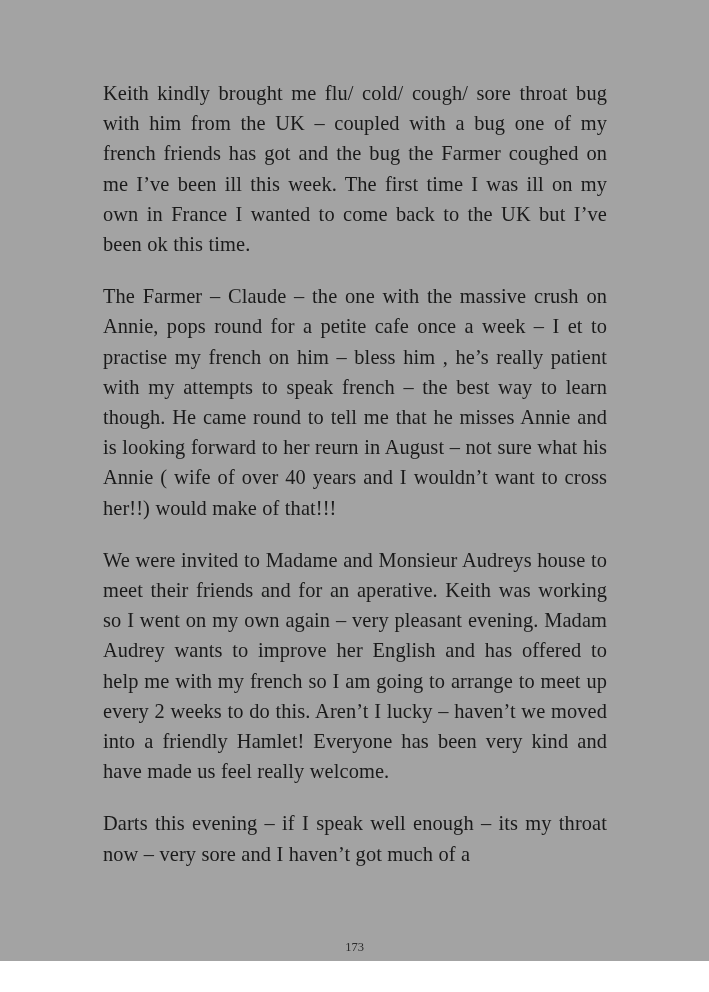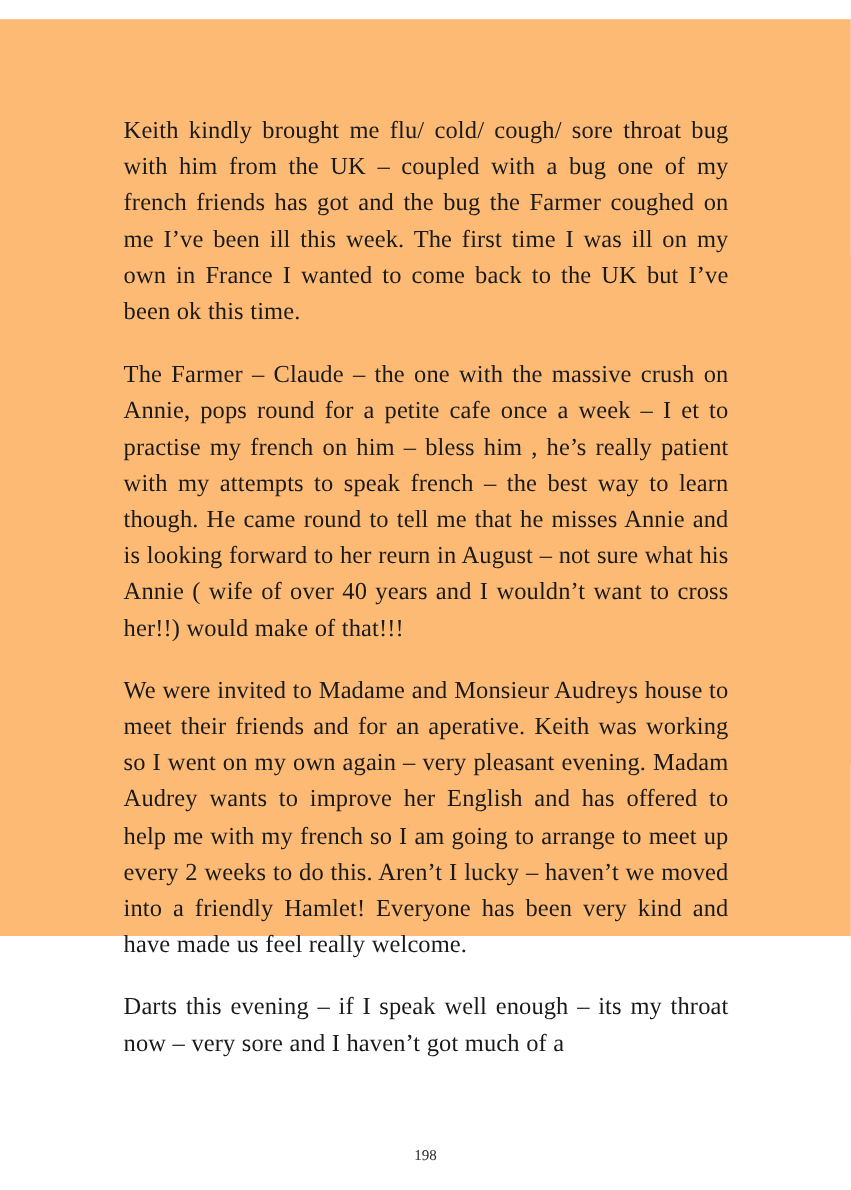--- a/index.html
+++ b/index.html
@@ -11,24 +11,24 @@
     width: 709px;
     height: 992px;
     position: relative;
     font-family: "Liberation Serif", serif;
     color: #1a1a1a;
     overflow: hidden;
   }
   .page {
     position: absolute;
     left: 0;
-    top: 16px;
+    top: 0;
     width: 709px;
-    height: 764px;
-    background: #fdba74;
+    height: 961px;
+    background: #a3a3a3;
   }
   .text-column {
     position: absolute;
     left: 103px;
     top: 78px;
     width: 504px;
   }
   p.para {
     margin: 0 0 22px 0;
     font-size: 20.4px;
@@ -56,14 +56,14 @@
 </head>
 <body>
 
 <div class="page">
   <div class="text-column">
     <p class="para">Keith kindly brought me flu/ cold/ cough/ sore throat bug with him from the UK – coupled with a bug one of my french friends has got and the bug the Farmer coughed on me I’ve been ill this week. The first time I was ill on my own in France I wanted to come back to the UK but I’ve been ok this time.</p>
     <p class="para">The Farmer – Claude – the one with the massive crush on Annie, pops round for a petite cafe once a week – I et to practise my french on him – bless him , he’s really patient with my attempts to speak french – the best way to learn though. He came round to tell me that he misses Annie and is looking forward to her reurn in August – not sure what his Annie ( wife of over 40 years and I wouldn’t want to cross her!!) would make of that!!!</p>
     <p class="para">We were invited to Madame and Monsieur Audreys house to meet their friends and for an aperative. Keith was working so I went on my own again – very pleasant evening. Madam Audrey wants to improve her English and has offered to help me with my french so I am going to arrange to meet up every 2 weeks to do this. Aren’t I lucky – haven’t we moved into a friendly Hamlet! Everyone has been very kind and have made us feel really welcome.</p>
     <p class="para">Darts this evening – if I speak well enough – its my throat now – very sore and I haven’t got much of a</p>
   </div>
-  <div class="folio">198</div>
+  <div class="folio">173</div>
 </div>
 
 </body></html>

